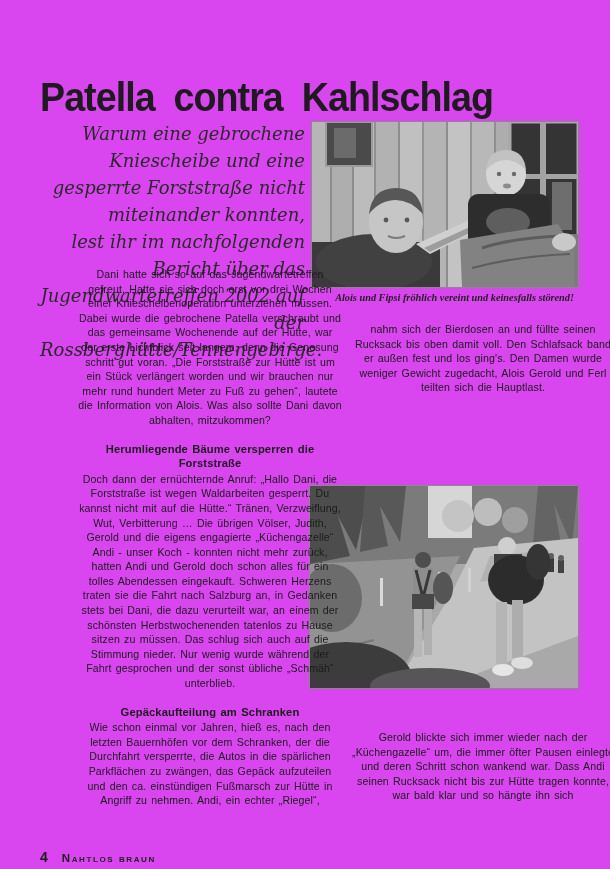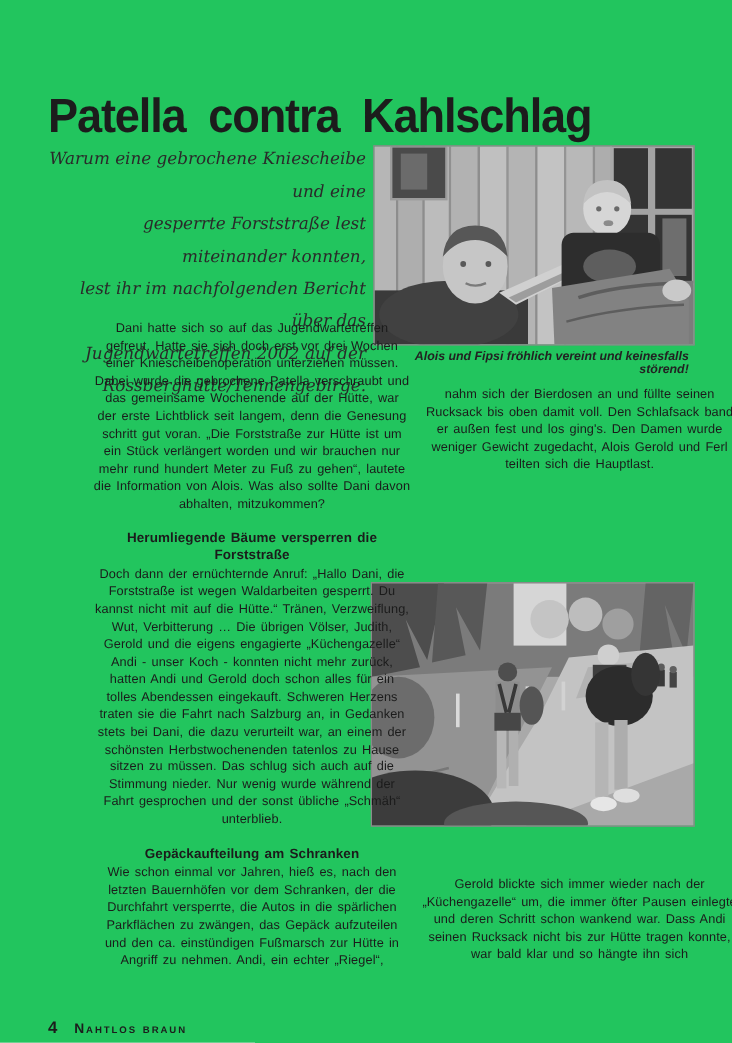--- a/index.html
+++ b/index.html
@@ -1,34 +1,34 @@
 <!DOCTYPE html>
 <html><head>
 <meta charset="utf-8">
 <style>
   html,body{margin:0;padding:0;background:#e8e8e8;}
   .page{
     position:relative;
     width:610px;height:869px;
-    background:#22c55e;
+    background:#d946ef;
     font-family:"Liberation Sans",sans-serif;
     color:#1a1a1a;
     overflow:hidden;
   }
   .title{
     position:absolute;left:40px;top:48px;width:540px;
     font-size:40px;font-weight:700;letter-spacing:-1px;word-spacing:10px;
     color:#1c1c1c;
     transform:scaleX(0.94);transform-origin:left center;
     white-space:nowrap;
   }
   .intro{
     position:absolute;left:40px;top:120px;width:265px;
     font-family:"DejaVu Serif",serif;font-style:italic;
-    font-size:14px;line-height:27px;color:#2a2a2a;
+    font-size:18px;line-height:27px;color:#2a2a2a;
     text-align:right;
   }
   .col{
     position:absolute;
     font-size:10.6px;line-height:14.6px;
     text-align:justify;letter-spacing:0.1px;word-spacing:1.2px;
     color:#1b1b1b;
     margin-left:37px;
   }
   .col p{margin:0;text-align:center;}
@@ -39,21 +39,21 @@
   }
   .photo{
     position:absolute;background:#9a9a9a;
     outline:1px solid #8a8a8a;
   }
   .photo svg{display:block;}
   .photo1{left:312px;top:122px;width:266px;height:165px;}
   .photo2{left:310px;top:486px;width:268px;height:202px;}
   .caption{
     position:absolute;
-    font-family:Liberation Sans, sans-serif;font-style:italic;font-weight:700;
+    font-family:Liberation Serif, serif;font-style:italic;font-weight:700;
     font-size:10.3px;color:#222;text-align:right;
   }
   .caption1{left:312px;top:292px;width:262px;}
   .caption2{left:310px;top:694px;width:260px;}
   .rc-para1{left:312px;top:322px;width:268px;}
   .rc-para2{left:312px;top:730px;width:268px;}
   .footer{
     position:absolute;left:40px;top:831px;
     display:flex;align-items:baseline;gap:14px;
   }
@@ -65,21 +65,21 @@
 </style>
 </head>
 <body>
 
 <div class="page">
 
   <h1 class="title">Patella contra Kahlschlag</h1>
 
   <div class="intro">
     <div>Warum eine gebrochene Kniescheibe und eine</div>
-    <div>gesperrte Forststraße lest miteinander konnten,</div>
+    <div>gesperrte Forststraße nicht miteinander konnten,</div>
     <div>lest ihr im nachfolgenden Bericht über das</div>
     <div>Jugendwartetreffen 2002 auf der</div>
     <div>Rossberghütte/Tennengebirge.</div>
   </div>
 
   <figure class="photo photo1" style="margin:0">
     <svg width="266" height="165" viewBox="0 0 266 165" xmlns="http://www.w3.org/2000/svg">
       <rect width="266" height="165" fill="#ababab"></rect>
 
       <g>

